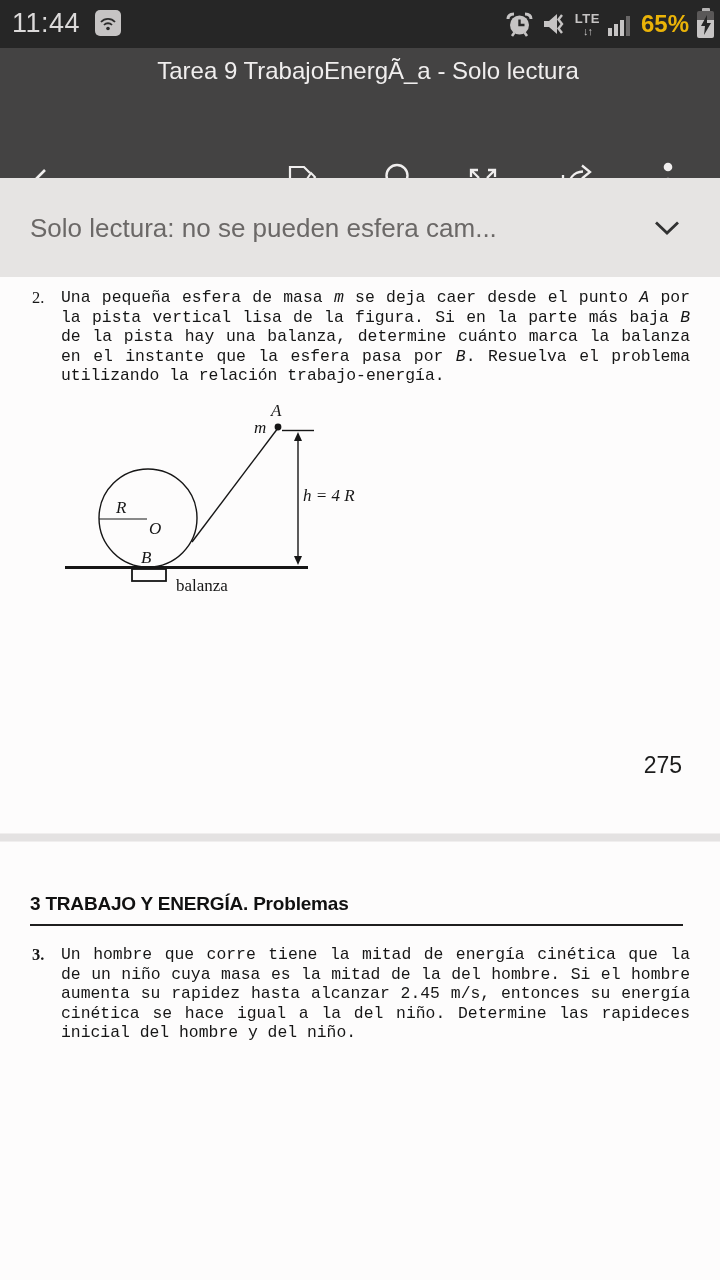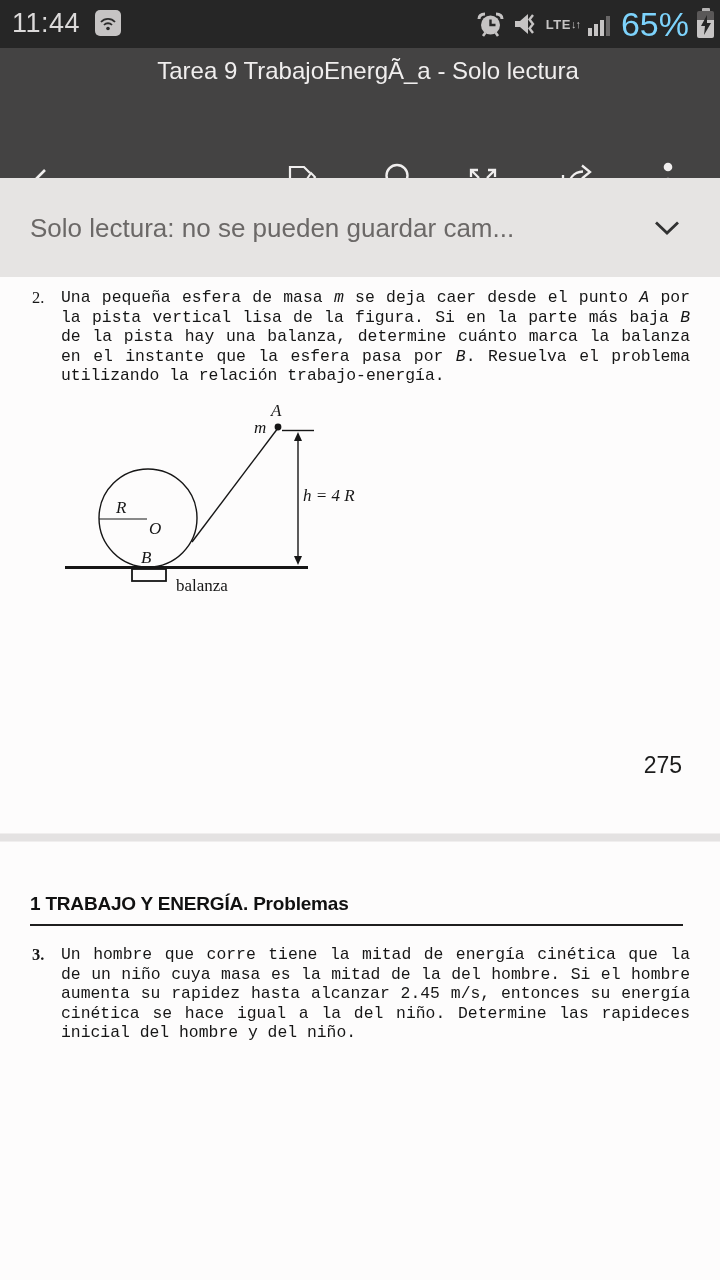--- a/index.html
+++ b/index.html
@@ -5,24 +5,24 @@
   html,body{margin:0;padding:0;background:#000;}
   .screen{position:relative;width:720px;height:1280px;overflow:hidden;
           font-family:"Liberation Sans",sans-serif;background:#fcfbfb;}
 
   
   .statusbar{position:absolute;top:0;left:0;width:720px;height:65px;background:#262626;}
   .sb-time{position:absolute;left:12px;top:8px;font-size:27px;color:#dcdada;letter-spacing:.5px;}
   .sb-wifibox{position:absolute;left:95px;top:10px;width:26px;height:26px;border-radius:5px;
               background:#c6c4c4;display:flex;align-items:center;justify-content:center;}
   .sb-right{position:absolute;right:6px;top:0;height:48px;display:flex;align-items:center;gap:8px;}
-  .sb-lte{display:flex;align-items:center;color:#c6c4c4;line-height:1;}
+  .sb-lte{display:flex;flex-direction:column;align-items:center;color:#c6c4c4;line-height:1;}
   .sb-lte .t{font-size:13px;font-weight:bold;letter-spacing:.5px;}
   .sb-lte .a{font-size:11px;margin-top:1px;letter-spacing:-1px;}
-  .sb-pct{font-size:34px;color:#7dd3fc;}
+  .sb-pct{font-size:24px;color:#eab308;font-weight:bold;}
   .battery{position:relative;width:17px;height:32px;display:flex;flex-direction:column;align-items:center;}
   .battery .nub{width:8px;height:3px;background:#b5b3b3;border-radius:1px 1px 0 0;}
   .battery .body{width:17px;height:27px;border-radius:2px;
      background:linear-gradient(to bottom,#5a5858 0%,#5a5858 35%,#c6c4c4 35%,#c6c4c4 100%);
      display:flex;align-items:center;justify-content:center;}
 
   
   .appbar{position:absolute;top:48px;left:0;width:720px;height:130px;background:#444343;}
   .app-title{position:absolute;top:9px;left:0;width:100%;text-align:center;
              font-size:24px;color:#f0eeee;font-weight:400;padding-left:8px;}
@@ -154,21 +154,21 @@
     <div class="tb-icon" style="left:644px;">
       <svg width="12" height="46" viewBox="0 0 12 46">
         <circle cx="6" cy="8" r="4.3" fill="#f0eeee"></circle>
         <circle cx="6" cy="23" r="4.3" fill="#f0eeee"></circle>
         <circle cx="6" cy="38" r="4.3" fill="#f0eeee"></circle>
       </svg>
     </div>
   </div>
 
   <div class="banner">
-    <div class="banner-text">Solo lectura: no se pueden guardar cam...</div>
+    <div class="banner-text">Solo lectura: no se pueden esfera cam...</div>
     <div class="banner-chevron">
       <svg width="26" height="15" viewBox="0 0 26 15">
         <path d="M2 2 L13 12.5 L24 2" fill="none" stroke="#323232" stroke-width="2.8"></path>
       </svg>
     </div>
   </div>
 
   <div class="doc">
 
     <div class="problem p2">
@@ -202,21 +202,21 @@
       <text class="it" x="116" y="513">R</text>
       <text class="it" x="149" y="534">O</text>
       <text class="it" x="141" y="563">B</text>
       <text x="176" y="591">balanza</text>
     </svg>
 
     <div class="pagenum">275</div>
 
     <div class="pageband"></div>
 
-    <div class="sec-header">1 TRABAJO Y ENERGÍA. Problemas</div>
+    <div class="sec-header">3 TRABAJO Y ENERGÍA. Problemas</div>
     <div class="sec-rule"></div>
 
     <div class="problem p3">
       <div class="num">3.</div>
       <div class="body"><span>Un hombre que corre tiene la mitad de energía cinética que la de un niño cuya masa es la mitad de la del hombre. Si el hombre aumenta su rapidez hasta alcanzar 2.45 m/s, entonces su energía cinética se hace igual a la del niño. Determine las rapideces inicial del hombre y del niño.</span></div>
     </div>
 
   </div>
 </div>
 

